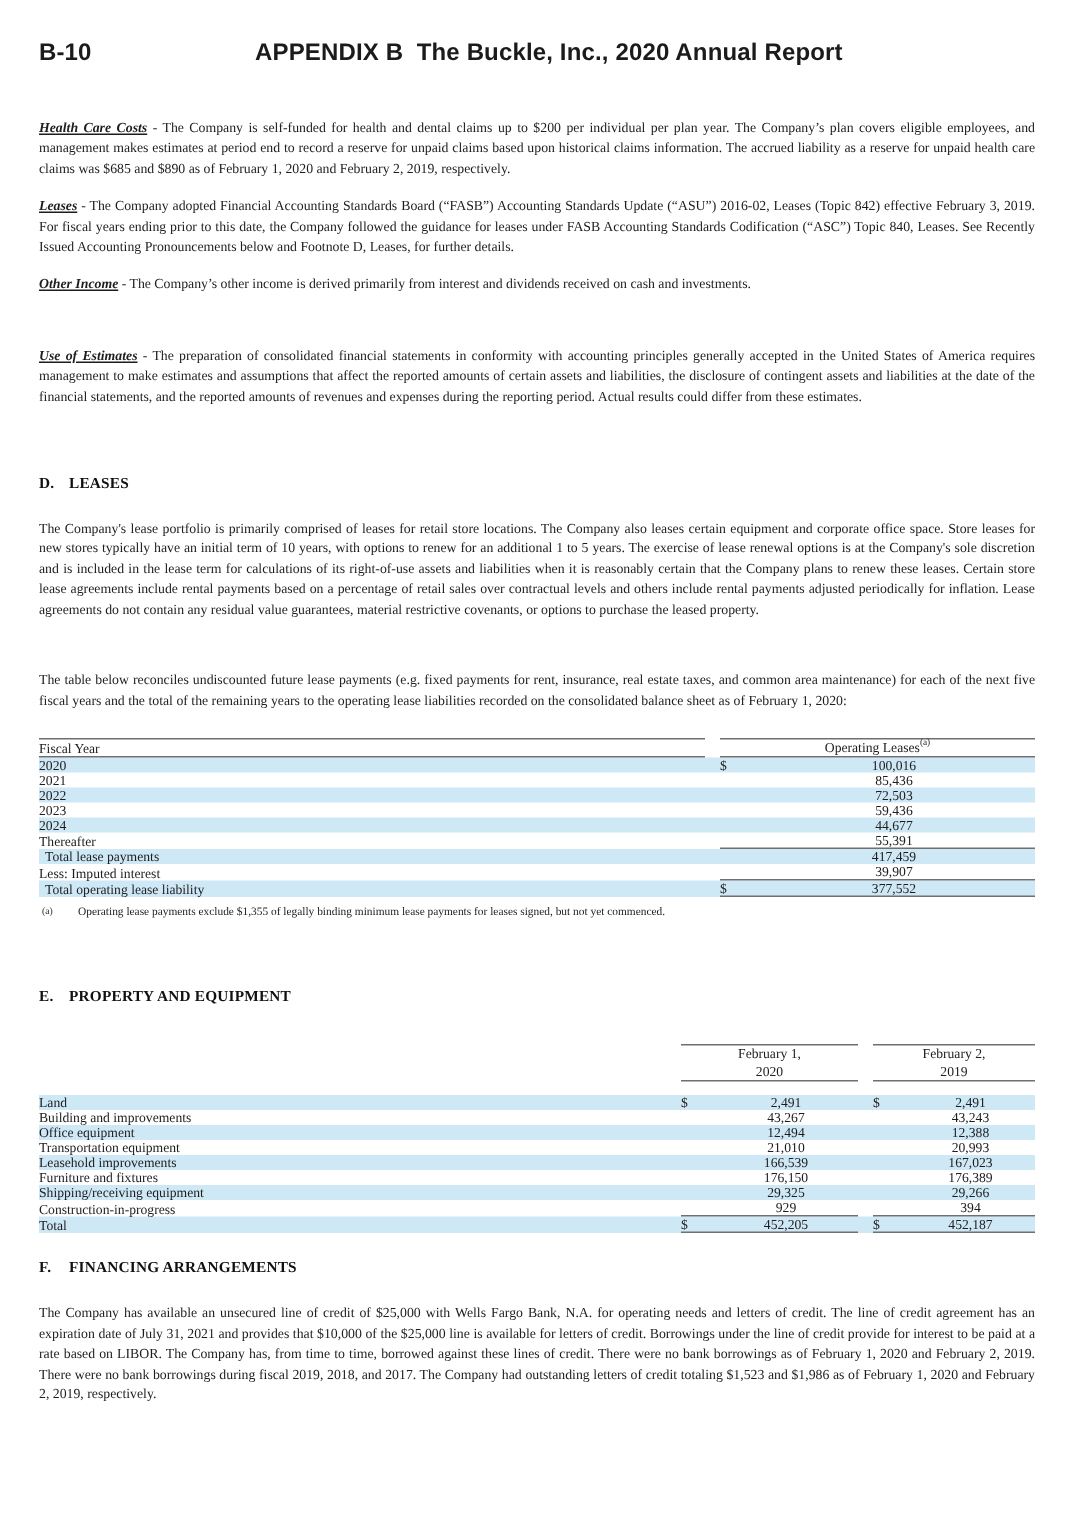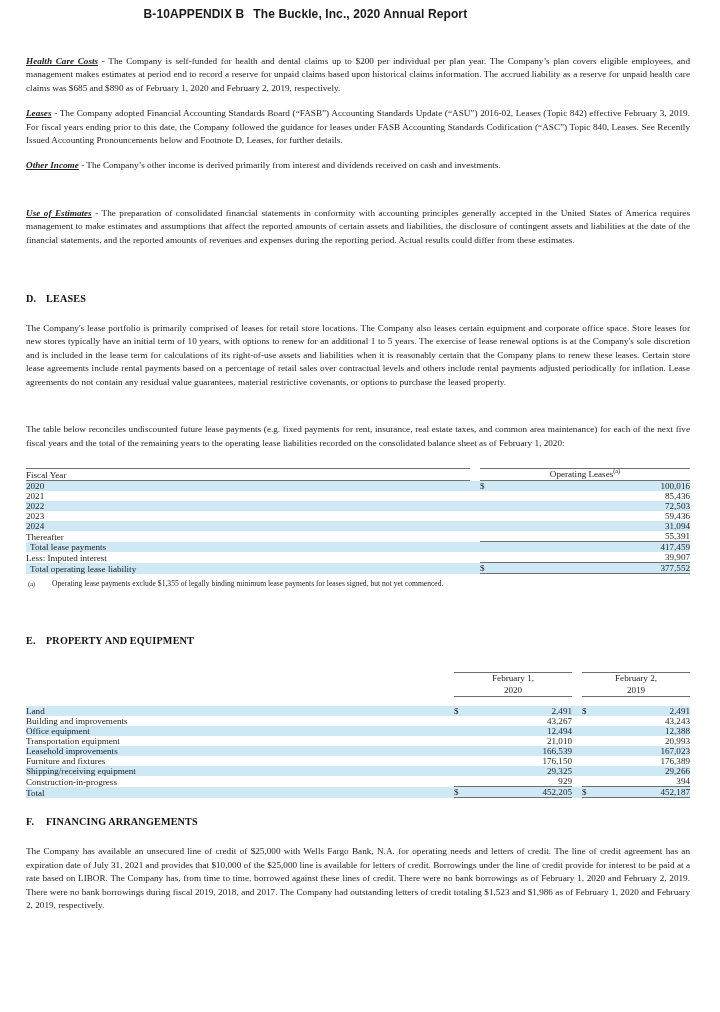--- a/index.html
+++ b/index.html
@@ -28,28 +28,27 @@
     top: 0;
     width: 664px;
   }
 
   
   .runhead {
     display: flex;
     align-items: baseline;
     font-family: "Liberation Sans", "DejaVu Sans", sans-serif;
     font-weight: bold;
-    font-size: 12px;
+    font-size: 16px;
     letter-spacing: 0.1px;
     color: #1b1b1b;
     padding-top: 7px;
-    text-align: right;
   }
   .runhead .folio { width: 144px; flex: none; }
-  .runhead .appendix { margin-right: 9px; }
+  .runhead .appendix { margin-right: 9px; margin-top: 20px; }
 
   
   p.body {
     font-size: 9.2px;
     line-height: 13.4px;
     text-align: justify;
     margin: 0;
     color: #1d1d1d;
   }
   .lead {
@@ -92,21 +91,21 @@
     padding: 2.6px 0 2.6px 3px;
     white-space: nowrap;
   }
   .lbl.indent { padding-left: 4px; }
   .cur {
     width: 16px;
     text-align: left;
     padding: 2.6px 0 2.6px 4px;
   }
   .num {
-    text-align: right;
+    text-align: center;
     padding: 2.6px 6px 2.6px 0;
     white-space: nowrap;
   }
   .spacer { width: 8px; }
 
   
   .colhead {
     font-weight: bold;
     text-align: center;
     font-size: 9.1px;
@@ -228,21 +227,21 @@
         <tr>
           <td class="lbl">2023</td>
           <td class="spacer"></td>
           <td class="cur"></td>
           <td class="num">59,436</td>
         </tr>
         <tr class="stripe">
           <td class="lbl">2024</td>
           <td class="spacer"></td>
           <td class="cur"></td>
-          <td class="num">31,094</td>
+          <td class="num">44,677</td>
         </tr>
         <tr>
           <td class="lbl">Thereafter</td>
           <td class="spacer"></td>
           <td class="cur"></td>
           <td class="num">55,391</td>
         </tr>
         <tr class="stripe">
           <td class="lbl indent">Total lease payments</td>
           <td class="spacer"></td>

